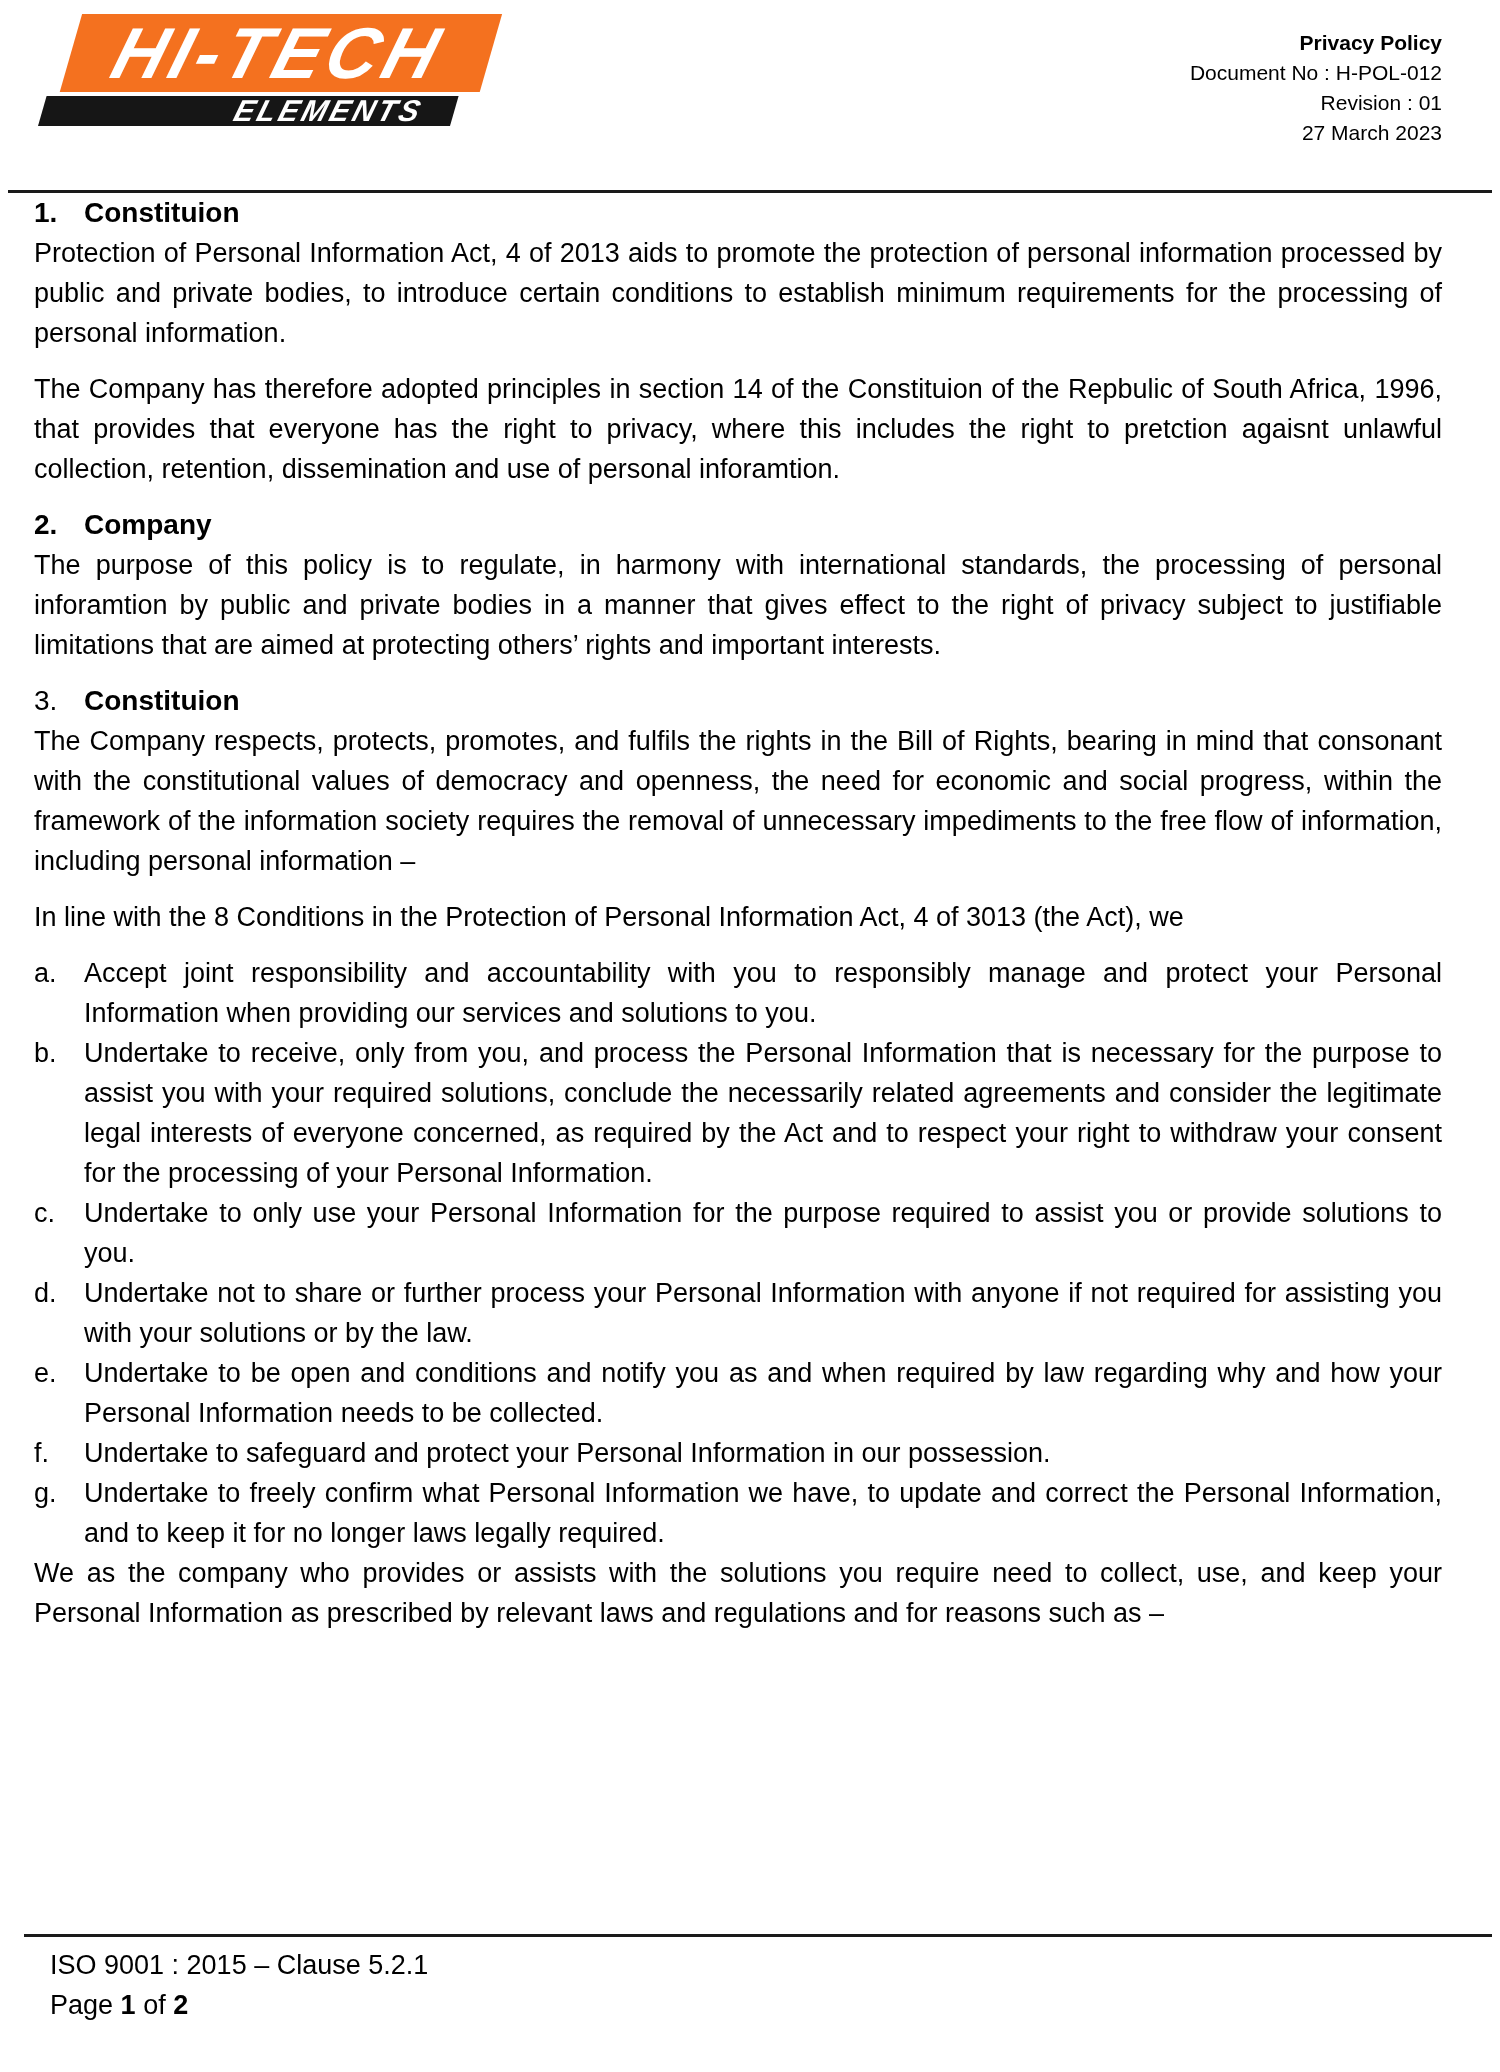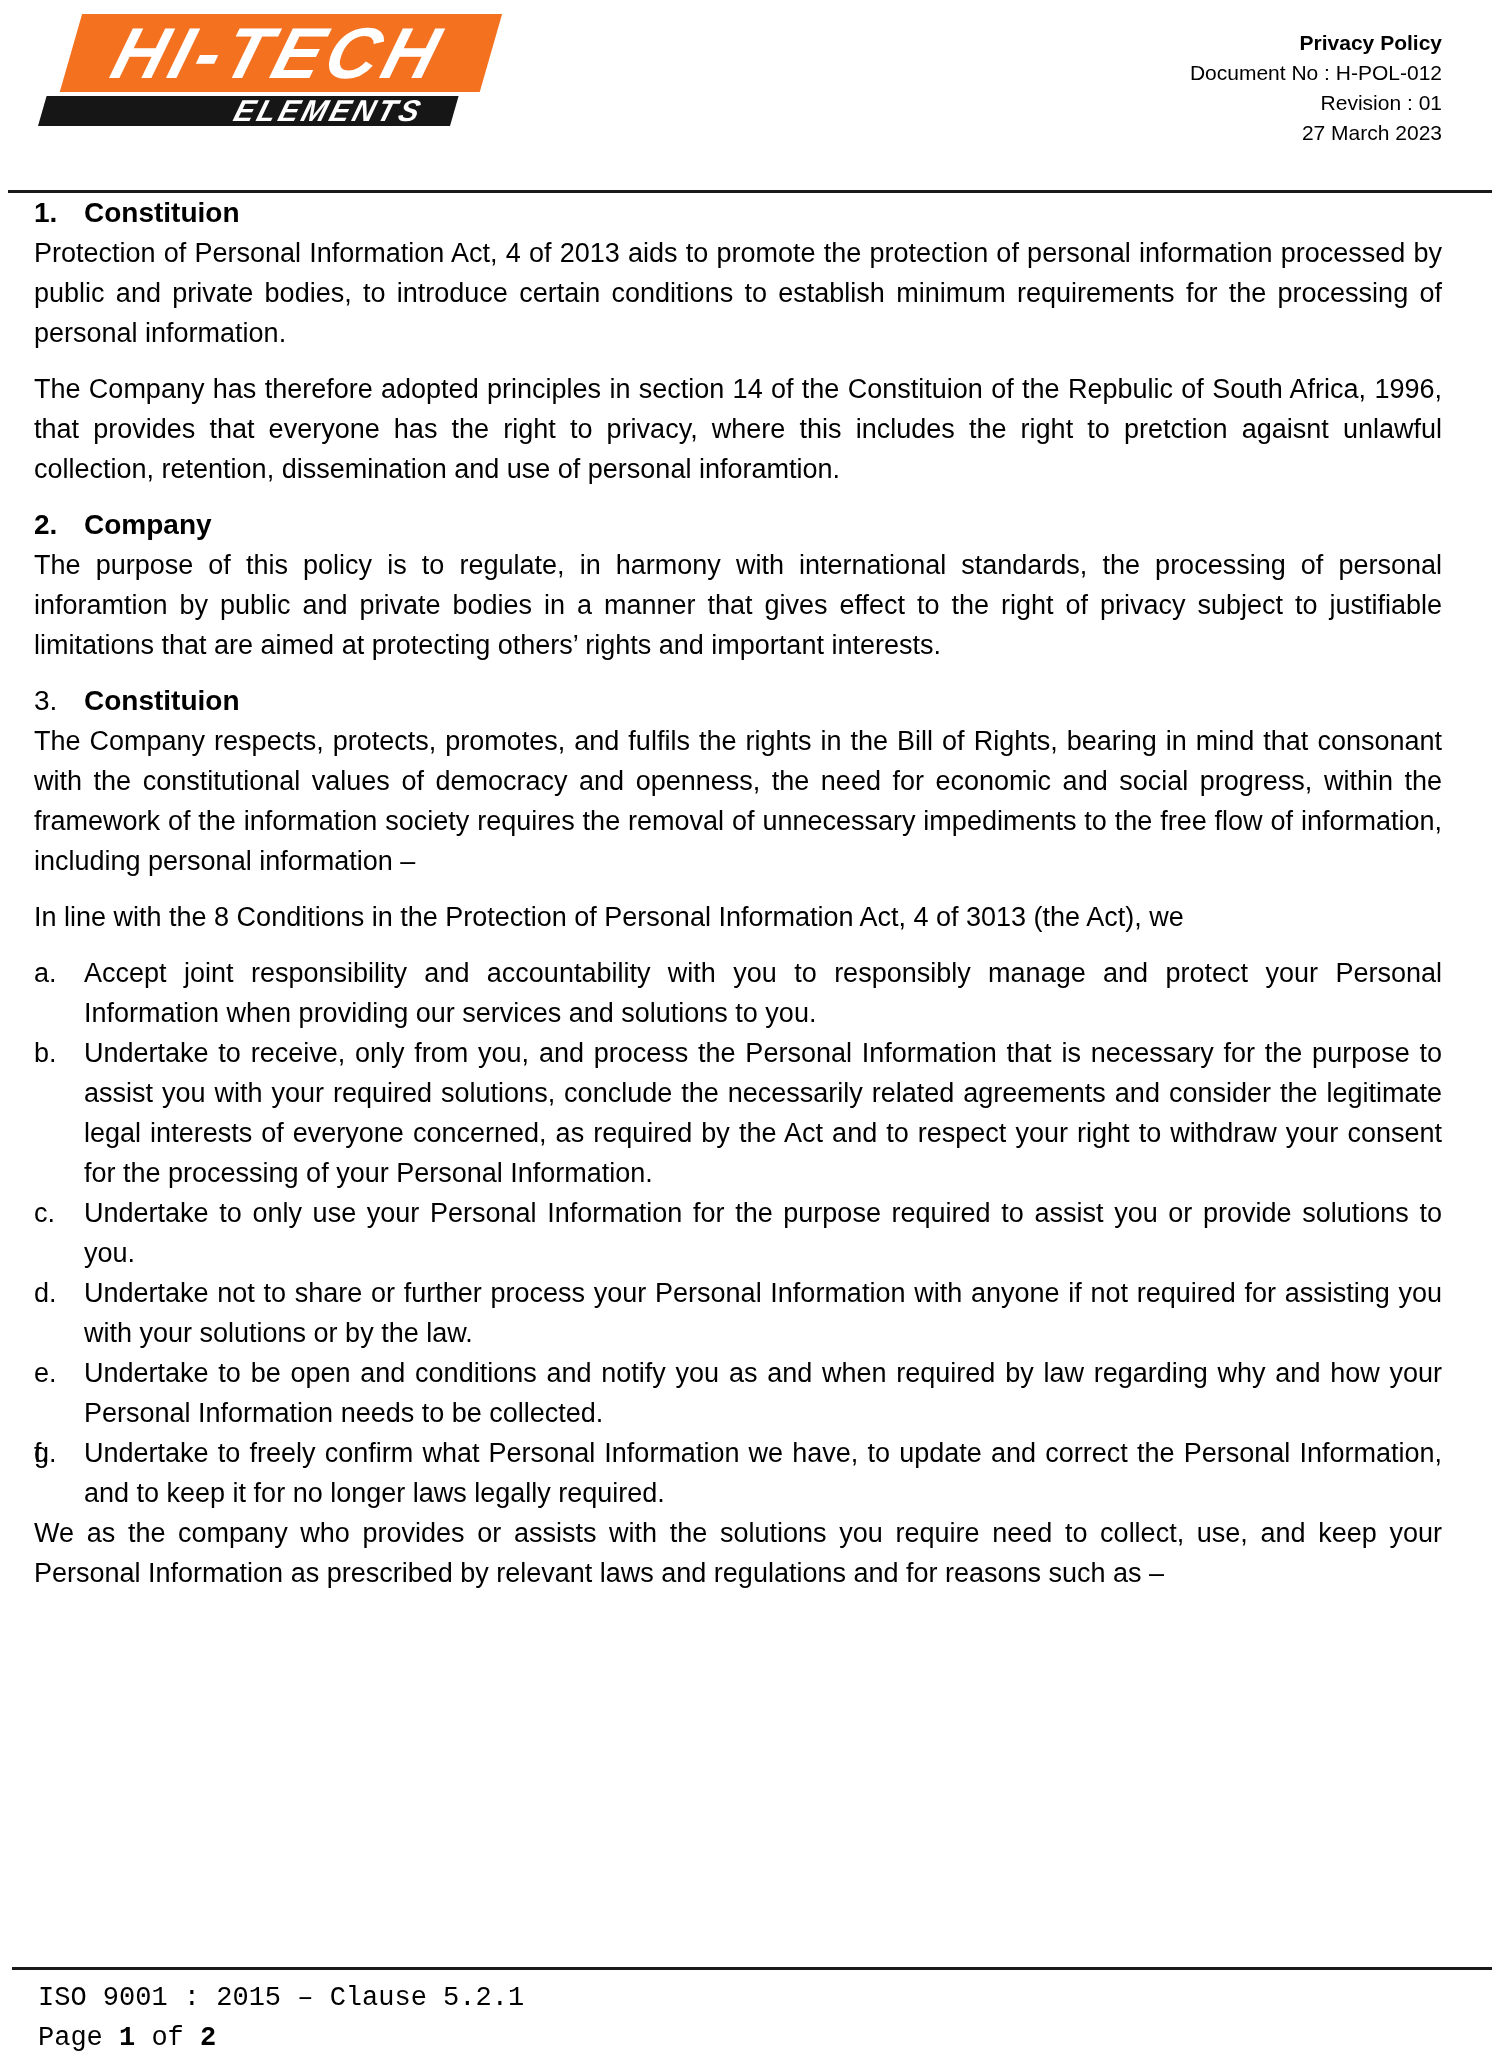--- a/index.html
+++ b/index.html
@@ -44,21 +44,21 @@
   .h-first  { margin:46px 0 28px; }
   .h-second { margin:32px 0 28px; }
   .h-third  { margin:28px 0 26px; }
   .content p { margin:0 0 16px; }
   .intro-line { margin:36px 0 16px; }
   .alpha-list { list-style:none; margin:0; padding:0; }
   .alpha-list li { position:relative; padding-left:50px; }
   .alpha-list .marker { position:absolute; left:0; top:0; }
   .closing { margin:44px 0 0; }
   
-  .footer { position:absolute; left:4px; right:0; bottom:0; height:105px;font-family:Liberation Mono, monospace; }
+  .footer { position:absolute; left:16px; right:0; bottom:0; height:138px; }
   .footer .rule { margin:0 8px; }
   .footer-text { padding:8px 58px 0 34px; font-size:27px; line-height:40px; }
   .b { font-weight:bold; }
 </style>
 </head>
 <body>
 
 <div class="page">
 
   <div class="header">
@@ -115,20 +115,21 @@
       <li>
         <span class="marker">d.</span>
         <span>Undertake not to share or further process your Personal Information with anyone if not required for assisting you with your solutions or by the law.</span>
       </li>
       <li>
         <span class="marker">e.</span>
         <span>Undertake to be open and conditions and notify you as and when required by law regarding why and how your Personal Information needs to be collected.</span>
       </li>
       <li>
         <span class="marker">f.</span>
+        <span>Undertake to safeguard and protect your Personal Information in our possession.</span>
       </li>
       <li>
         <span class="marker">g.</span>
         <span>Undertake to freely confirm what Personal Information we have, to update and correct the Personal Information, and to keep it for no longer laws legally required.</span>
       </li>
     </ul>
 
     <p class="closing">We as the company who provides or assists with the solutions you require need to collect, use, and keep your Personal Information as prescribed by relevant laws and regulations and for reasons such as –</p>
 
   </div>

